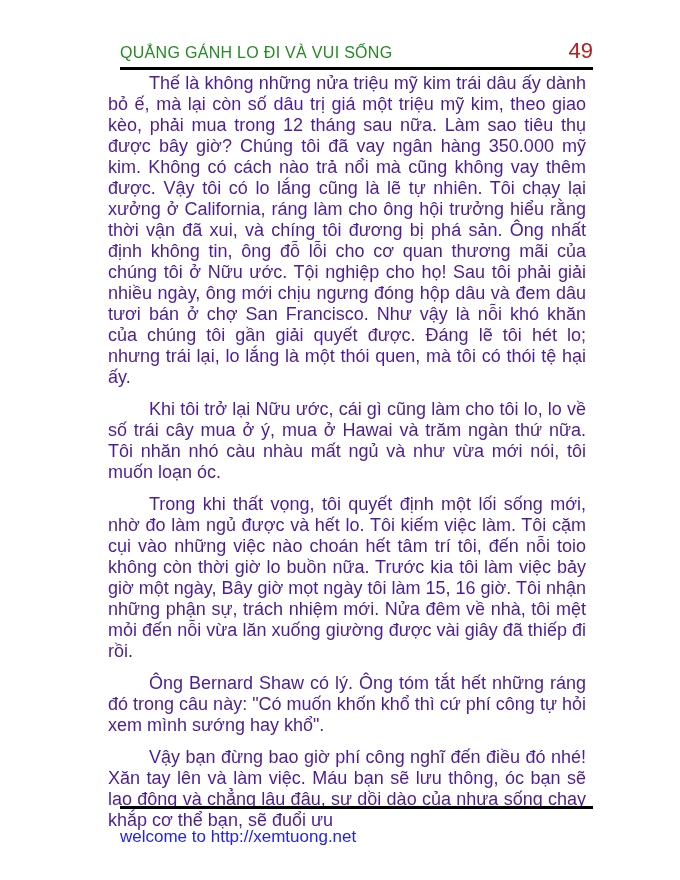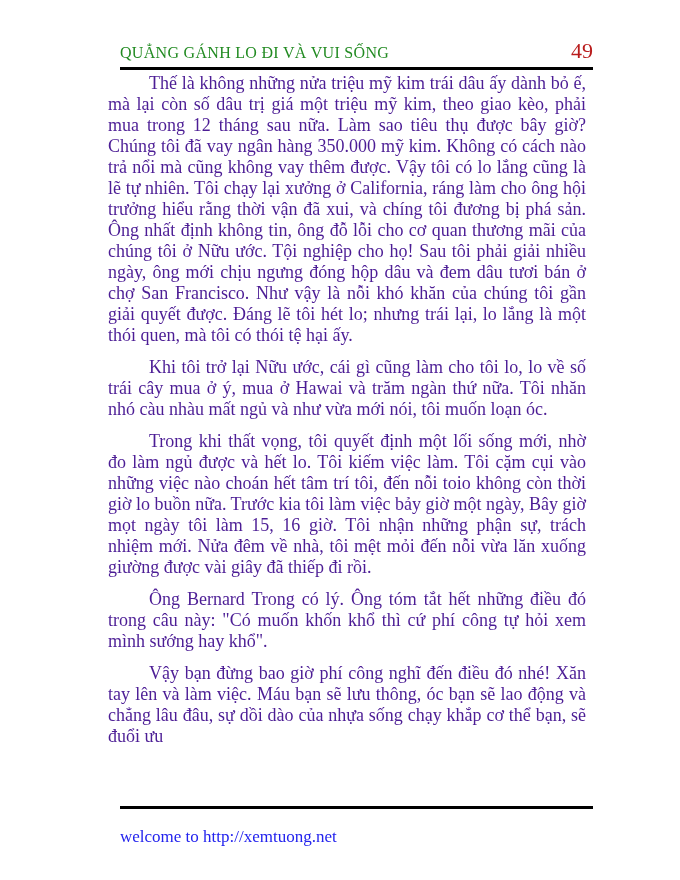--- a/index.html
+++ b/index.html
@@ -5,21 +5,21 @@
   html, body {
     margin: 0;
     padding: 0;
     background: #ffffff;
   }
   .page {
     position: relative;
     width: 680px;
     height: 880px;
     background: #ffffff;
-    font-family: Liberation Serif, serif;
+    font-family: Liberation Sans, sans-serif;
     overflow: hidden;
   }
 
   
   .header {
     position: absolute;
     left: 120px;
     top: 38px;
     width: 473px;
     border-bottom: 3px solid #000000;
@@ -81,21 +81,21 @@
 
   <div class="header">
     <span class="title">QUẲNG GÁNH LO ĐI VÀ VUI SỐNG</span>
     <span class="page-num">49</span>
   </div>
 
   <div class="body-text">
     <p>Thế là không những nửa triệu mỹ kim trái dâu ấy dành bỏ ế, mà lại còn số dâu trị giá một triệu mỹ kim, theo giao kèo, phải mua trong 12 tháng sau nữa. Làm sao tiêu thụ được bây giờ? Chúng tôi đã vay ngân hàng 350.000 mỹ kim. Không có cách nào trả nổi mà cũng không vay thêm được. Vậy tôi có lo lắng cũng là lẽ tự nhiên. Tôi chạy lại xưởng ở California, ráng làm cho ông hội trưởng hiểu rằng thời vận đã xui, và chíng tôi đương bị phá sản. Ông nhất định không tin, ông đỗ lỗi cho cơ quan thương mãi của chúng tôi ở Nữu ước. Tội nghiệp cho họ! Sau tôi phải giải nhiều ngày, ông mới chịu ngưng đóng hộp dâu và đem dâu tươi bán ở chợ San Francisco. Như vậy là nỗi khó khăn của chúng tôi gần giải quyết được. Đáng lẽ tôi hét lo; nhưng trái lại, lo lắng là một thói quen, mà tôi có thói tệ hại ấy.</p>
     <p>Khi tôi trở lại Nữu ước, cái gì cũng làm cho tôi lo, lo về số trái cây mua ở ý, mua ở Hawai và trăm ngàn thứ nữa. Tôi nhăn nhó càu nhàu mất ngủ và như vừa mới nói, tôi muốn loạn óc.</p>
     <p>Trong khi thất vọng, tôi quyết định một lối sống mới, nhờ đo làm ngủ được và hết lo. Tôi kiếm việc làm. Tôi cặm cụi vào những việc nào choán hết tâm trí tôi, đến nỗi toio không còn thời giờ lo buồn nữa. Trước kia tôi làm việc bảy giờ một ngày, Bây giờ mọt ngày tôi làm 15, 16 giờ. Tôi nhận những phận sự, trách nhiệm mới. Nửa đêm về nhà, tôi mệt mỏi đến nỗi vừa lăn xuống giường được vài giây đã thiếp đi rồi.</p>
-    <p>Ông Bernard Trong có lý. Ông tóm tắt hết những điều đó trong câu này: "Có muốn khốn khổ thì cứ phí công tự hỏi xem mình sướng hay khổ".</p>
+    <p>Ông Bernard Shaw có lý. Ông tóm tắt hết những ráng đó trong câu này: "Có muốn khốn khổ thì cứ phí công tự hỏi xem mình sướng hay khổ".</p>
     <p>Vậy bạn đừng bao giờ phí công nghĩ đến điều đó nhé! Xăn tay lên và làm việc. Máu bạn sẽ lưu thông, óc bạn sẽ lao động và chẳng lâu đâu, sự dồi dào của nhựa sống chạy khắp cơ thể bạn, sẽ đuổi ưu</p>
   </div>
 
   <div class="footer">
     <span class="site-link">welcome to http://xemtuong.net</span>
   </div>
 
 </div>
 
 </body></html>

